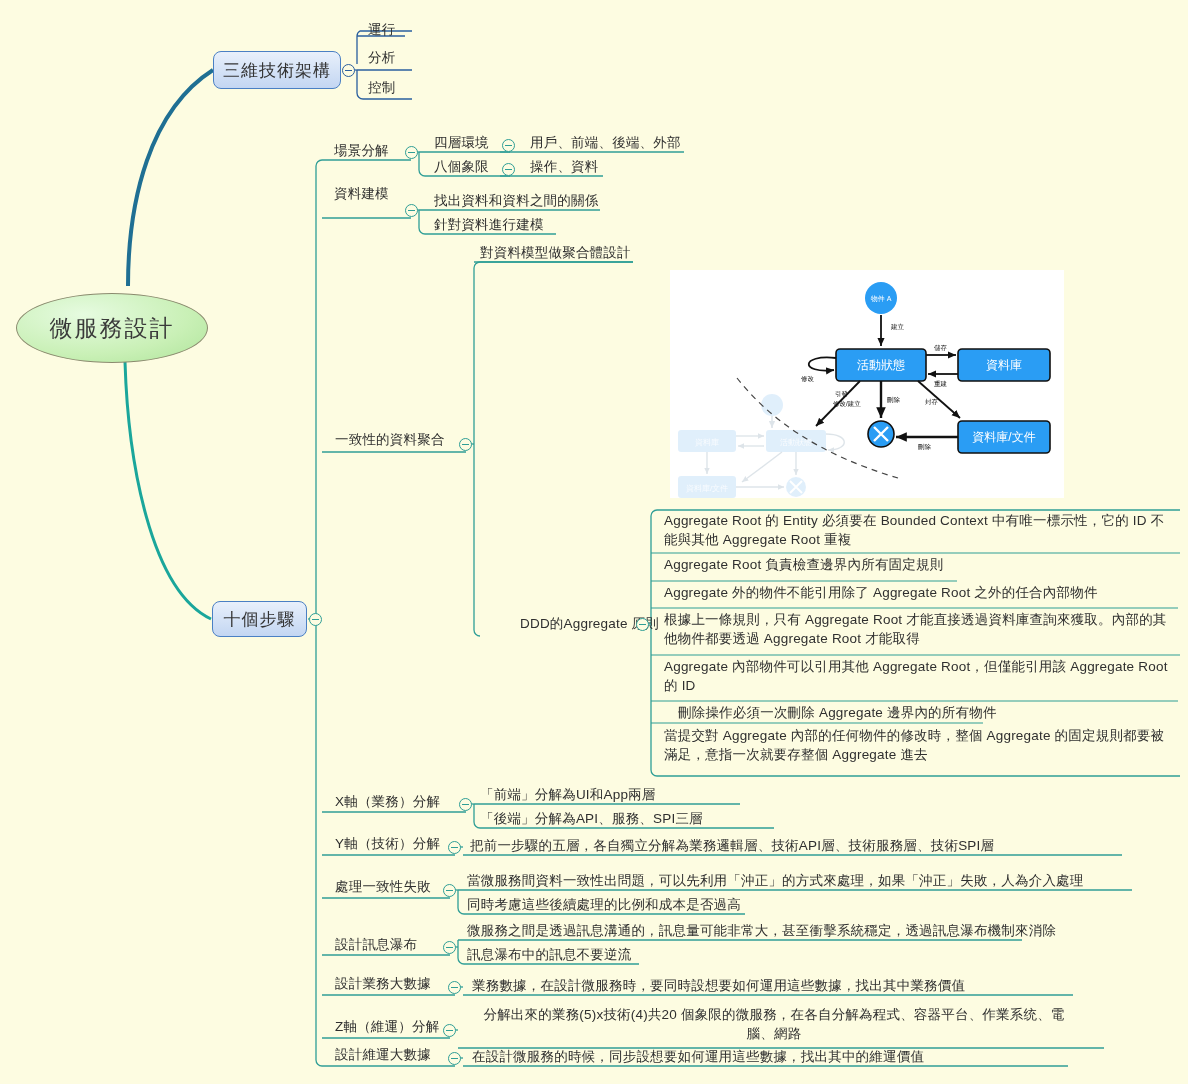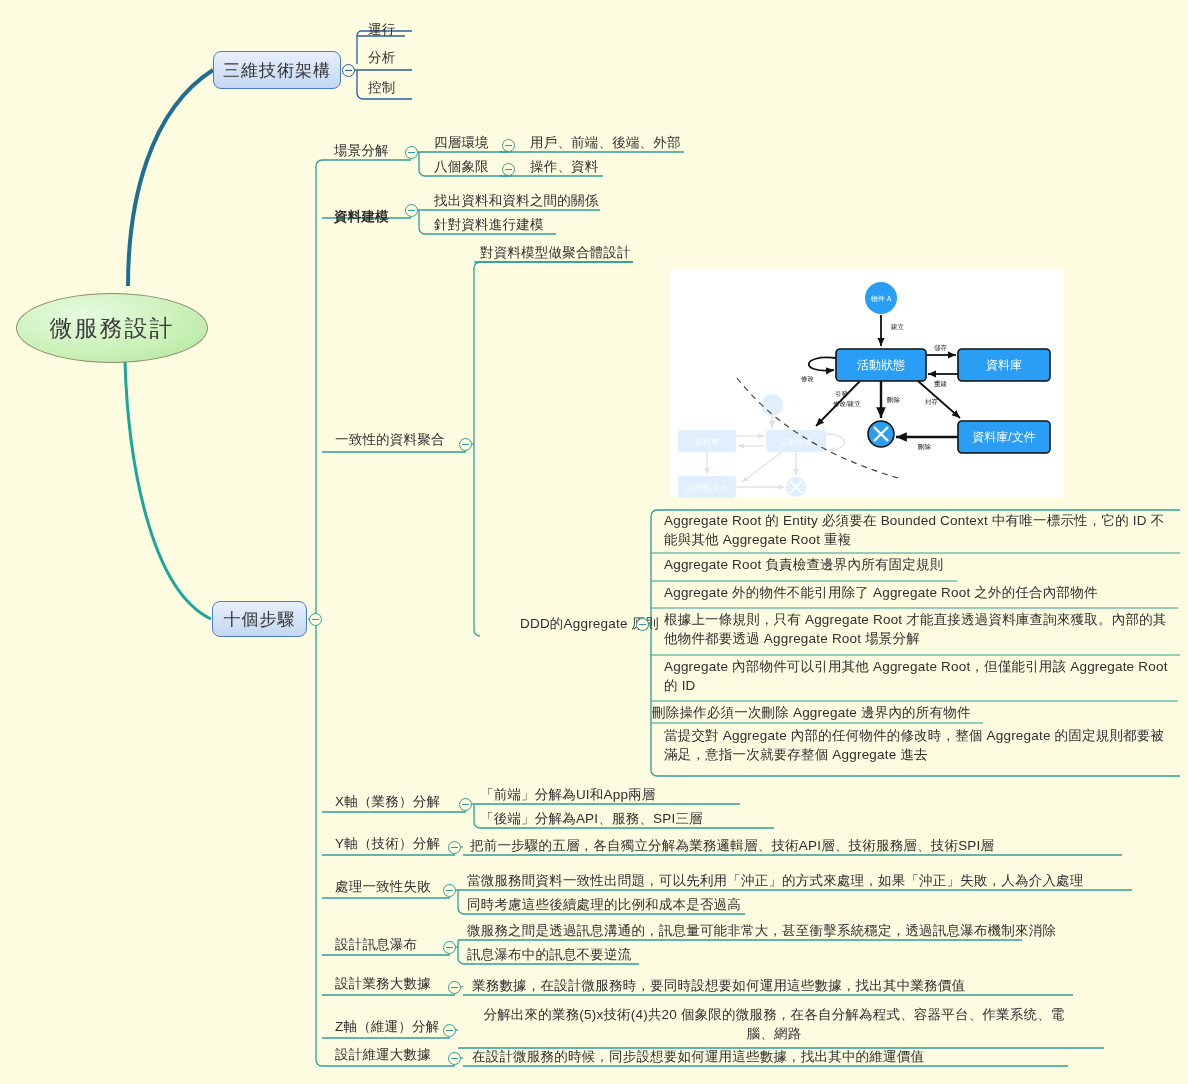--- a/index.html
+++ b/index.html
@@ -180,21 +180,21 @@
   </div>
   <div class="toggle" style="left:309px; top:613px;"></div>
 
   <div class="leaf" style="left:366px; top:20px;">運行</div>
   <div class="leaf" style="left:366px; top:48px;">分析</div>
   <div class="leaf" style="left:366px; top:78px;">控制</div>
 
   <div class="leaf" style="left:332px; top:141px;">場景分解</div>
   <div class="toggle" style="left:405px; top:146px;"></div>
 
-  <div class="leaf" style="left:332px; top:207px;font-weight:bold;">資料建模</div>
+  <div class="leaf" style="left:332px; top:184px;">資料建模</div>
   <div class="toggle" style="left:405px; top:204px;"></div>
 
   <div class="leaf" style="left:333px; top:430px;">一致性的資料聚合</div>
   <div class="toggle" style="left:459px; top:438px;"></div>
 
   <div class="leaf" style="left:333px; top:792px;">X軸（業務）分解</div>
   <div class="toggle" style="left:459px; top:798px;"></div>
 
   <div class="leaf" style="left:333px; top:834px;">Y軸（技術）分解</div>
   <div class="toggle" style="left:448px; top:841px;"></div>
@@ -226,23 +226,23 @@
   <div class="leaf" style="left:432px; top:215px;">針對資料進行建模</div>
 
   <div class="leaf" style="left:478px; top:243px;">對資料模型做聚合體設計</div>
 
   <div class="leaf" style="left:478px; top:614px;margin-left:40px;">DDD的Aggregate 原則</div>
   <div class="toggle" style="left:636px; top:618px;"></div>
 
   <div class="leaf" style="left:662px; top:511px; width:512px;">Aggregate Root 的 Entity 必須要在 Bounded Context 中有唯一標示性，它的 ID 不能與其他 Aggregate Root 重複</div>
   <div class="leaf" style="left:662px; top:583px; width:510px;">Aggregate 外的物件不能引用除了 Aggregate Root 之外的任合內部物件</div>
   <div class="leaf" style="left:662px; top:555px; width:500px;">Aggregate Root 負責檢查邊界內所有固定規則</div>
-  <div class="leaf" style="left:662px; top:610px; width:512px;">根據上一條規則，只有 Aggregate Root 才能直接透過資料庫查詢來獲取。內部的其他物件都要透過 Aggregate Root 場景分解</div>
+  <div class="leaf" style="left:662px; top:610px; width:512px;">根據上一條規則，只有 Aggregate Root 才能直接透過資料庫查詢來獲取。內部的其他物件都要透過 Aggregate Root 才能取得</div>
   <div class="leaf" style="left:662px; top:657px; width:512px;">Aggregate 內部物件可以引用其他 Aggregate Root，但僅能引用該 Aggregate Root 的 ID</div>
-  <div class="leaf" style="left:650px; top:703px; width:512px;">刪除操作必須一次刪除 Aggregate 邊界內的所有物件</div>
+  <div class="leaf" style="left:676px; top:703px; width:512px;">刪除操作必須一次刪除 Aggregate 邊界內的所有物件</div>
   <div class="leaf" style="left:662px; top:726px; width:512px;">當提交對 Aggregate 內部的任何物件的修改時，整個 Aggregate 的固定規則都要被滿足，意指一次就要存整個 Aggregate 進去</div>
 
   <div class="leaf" style="left:478px; top:785px;">「前端」分解為UI和App兩層</div>
   <div class="leaf" style="left:478px; top:809px;">「後端」分解為API、服務、SPI三層</div>
 
   <div class="leaf" style="left:468px; top:836px;">把前一步驟的五層，各自獨立分解為業務邏輯層、技術API層、技術服務層、技術SPI層</div>
 
   <div class="leaf" style="left:465px; top:871px;">當微服務間資料一致性出問題，可以先利用「沖正」的方式來處理，如果「沖正」失敗，人為介入處理</div>
   <div class="leaf" style="left:465px; top:895px;">同時考慮這些後續處理的比例和成本是否過高</div>
 

